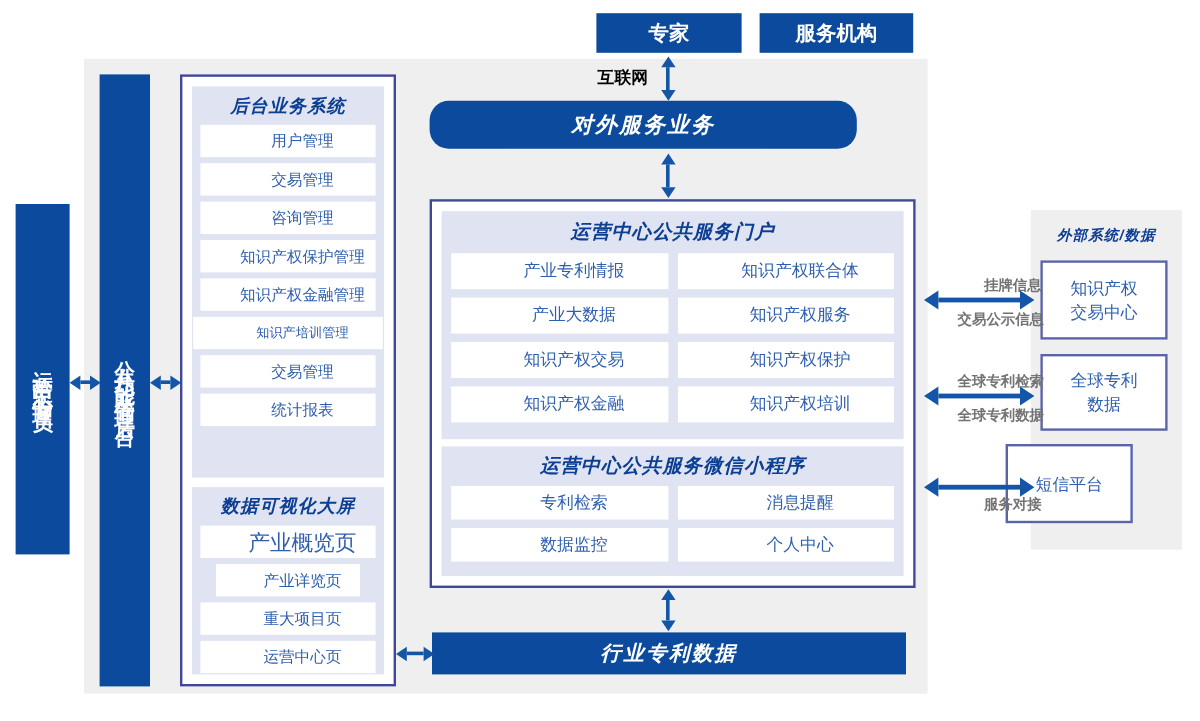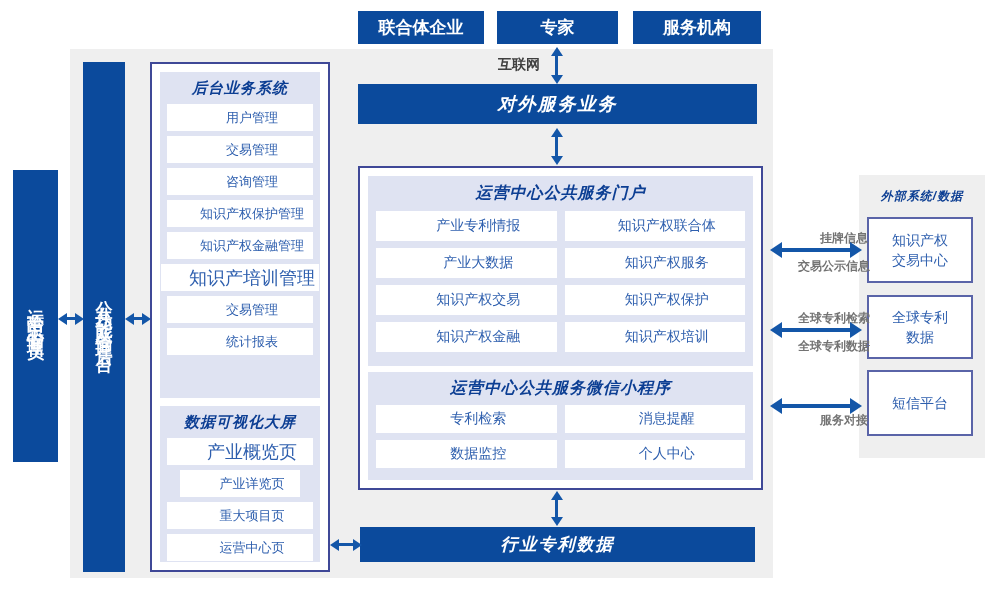--- a/index.html
+++ b/index.html
@@ -25,21 +25,21 @@
     position:absolute; background:#0b4a9c; color:#fff; font-weight:bold;
     display:flex; align-items:center; justify-content:center;
     writing-mode:vertical-rl; text-orientation:upright;
   }
   .extbox {
     position:absolute; background:#fff; border:2px solid #5a64a8; box-sizing:border-box;
     color:#2e5fae; font-size:14px; display:flex; flex-direction:column;
     align-items:center; justify-content:center; line-height:1.45; text-align:center;
   }
   .linklabel { position:absolute; color:#737373; font-weight:bold; font-size:12px; text-align:right; }
-  .netlabel { position:absolute; color:#404040; font-weight:bold; font-size:14px; text-align:center; }
+  .netlabel { position:absolute; color:#000000; font-weight:bold; font-size:14px; text-align:center; }
 
   .varrow { position:absolute; width:3px; background:#1356a8; }
   .varrow::before { content:""; position:absolute; top:-9px; left:-4.5px;
     border:6px solid transparent; border-top:none; border-bottom:9px solid #1356a8; }
   .varrow::after { content:""; position:absolute; bottom:-9px; left:-4.5px;
     border:6px solid transparent; border-bottom:none; border-top:9px solid #1356a8; }
 
   .harrow { position:absolute; height:3px; background:#1356a8; }
   .harrow::before { content:""; position:absolute; left:-9px; top:-4.5px;
     border:6px solid transparent; border-left:none; border-right:9px solid #1356a8; }
@@ -52,28 +52,27 @@
   .harrow.thick::after { right:-12px; top:-6px;
     border:8px solid transparent; border-right:none; border-left:12px solid #1356a8; }
 </style>
 </head>
 <body>
 
 <div class="stage">
 
   <div class="graybg" style="left:70px; top:49px; width:703px; height:529px;"></div>
 
-  <div class="bluebox" style="left:358px; top:11px; width:126px; height:33px; font-size:17px;">联合体企业</div>
   <div class="bluebox" style="left:497px; top:11px; width:121px; height:33px; font-size:17px;">专家</div>
   <div class="bluebox" style="left:633px; top:11px; width:128px; height:33px; font-size:17px;">服务机构</div>
 
   <div class="netlabel" style="left:488px; top:56px; width:62px;">互联网</div>
   <div class="varrow" style="left:555px; top:56px; height:19px;"></div>
 
-  <div class="bluebox bar-italic" style="left:358px; top:84px; width:399px; height:40px; font-size:18px;">对外服务业务</div>
+  <div class="bluebox bar-italic" style="left:358px; top:84px; width:356px; height:40px; font-size:18px;border-radius:16px;">对外服务业务</div>
 
   <div class="varrow" style="left:555px; top:137px; height:19px;"></div>
 
   <div class="panel" style="left:358px; top:166px; width:405px; height:324px;">
 
     <div class="section" style="left:8px; top:8px; width:385px; height:190px;">
       <div class="sec-title" style="padding-top:7px; font-size:16px;">运营中心公共服务门户</div>
       <div class="grid2" style="margin:7px 8px 0; grid-auto-rows:30px; gap:7px 8px;">
         <div class="item" style="font-size:14px;">产业专利情报</div>
         <div class="item" style="font-size:14px;">知识产权联合体</div>
@@ -106,21 +105,21 @@
   <div class="panel" style="left:150px; top:62px; width:180px; height:510px;">
 
     <div class="section" style="left:8px; top:8px; width:160px; height:326px;">
       <div class="sec-title" style="padding-top:7px; font-size:15px;">后台业务系统</div>
       <div style="margin-top:6px;">
         <div class="item" style="width:146px; height:27px; margin:0 auto 5px; font-size:13px;">用户管理</div>
         <div class="item" style="width:146px; height:27px; margin:0 auto 5px; font-size:13px;">交易管理</div>
         <div class="item" style="width:146px; height:27px; margin:0 auto 5px; font-size:13px;">咨询管理</div>
         <div class="item" style="width:146px; height:27px; margin:0 auto 5px; font-size:13px;">知识产权保护管理</div>
         <div class="item" style="width:146px; height:27px; margin:0 auto 5px; font-size:13px;">知识产权金融管理</div>
-        <div class="item" style="width:158px; height:27px; margin:0 auto 5px; font-size:18px;">知识产培训管理</div>
+        <div class="item" style="width:158px; height:27px; margin:0 auto 5px; font-size:11px;">知识产培训管理</div>
         <div class="item" style="width:146px; height:27px; margin:0 auto 5px; font-size:13px;">交易管理</div>
         <div class="item" style="width:146px; height:27px; margin:0 auto 0; font-size:13px;">统计报表</div>
       </div>
     </div>
 
     <div class="section" style="left:8px; top:342px; width:160px; height:156px;">
       <div class="sec-title" style="padding-top:7px; font-size:15px;">数据可视化大屏</div>
       <div style="margin-top:6px;">
         <div class="item" style="width:146px; height:27px; margin:0 auto 5px; font-size:18px;">产业概览页</div>
         <div class="item" style="width:120px; height:27px; margin:0 auto 5px; font-size:13px;">产业详览页</div>
@@ -140,21 +139,21 @@
     <div class="sec-title" style="padding-top:13px; font-size:12px; position:relative;">外部系统/数据</div>
   </div>
   <div class="extbox" style="left:867px; top:217px; width:106px; height:66px;">
     <span>知识产权</span>
     <span>交易中心</span>
   </div>
   <div class="extbox" style="left:867px; top:295px; width:106px; height:64px;">
     <span>全球专利</span>
     <span>数据</span>
   </div>
-  <div class="extbox" style="left:867px; top:370px; width:106px; height:66px;">
+  <div class="extbox" style="left:838px; top:370px; width:106px; height:66px;">
     <span>短信平台</span>
   </div>
 
   <div class="linklabel" style="left:764px; top:230px; width:104px;">挂牌信息</div>
   <div class="harrow thick" style="left:782px; top:248px; width:68px;"></div>
   <div class="linklabel" style="left:758px; top:258px; width:112px;">交易公示信息</div>
 
   <div class="linklabel" style="left:758px; top:310px; width:112px;">全球专利检索</div>
   <div class="harrow thick" style="left:782px; top:328px; width:68px;"></div>
   <div class="linklabel" style="left:758px; top:338px; width:112px;">全球专利数据</div>

